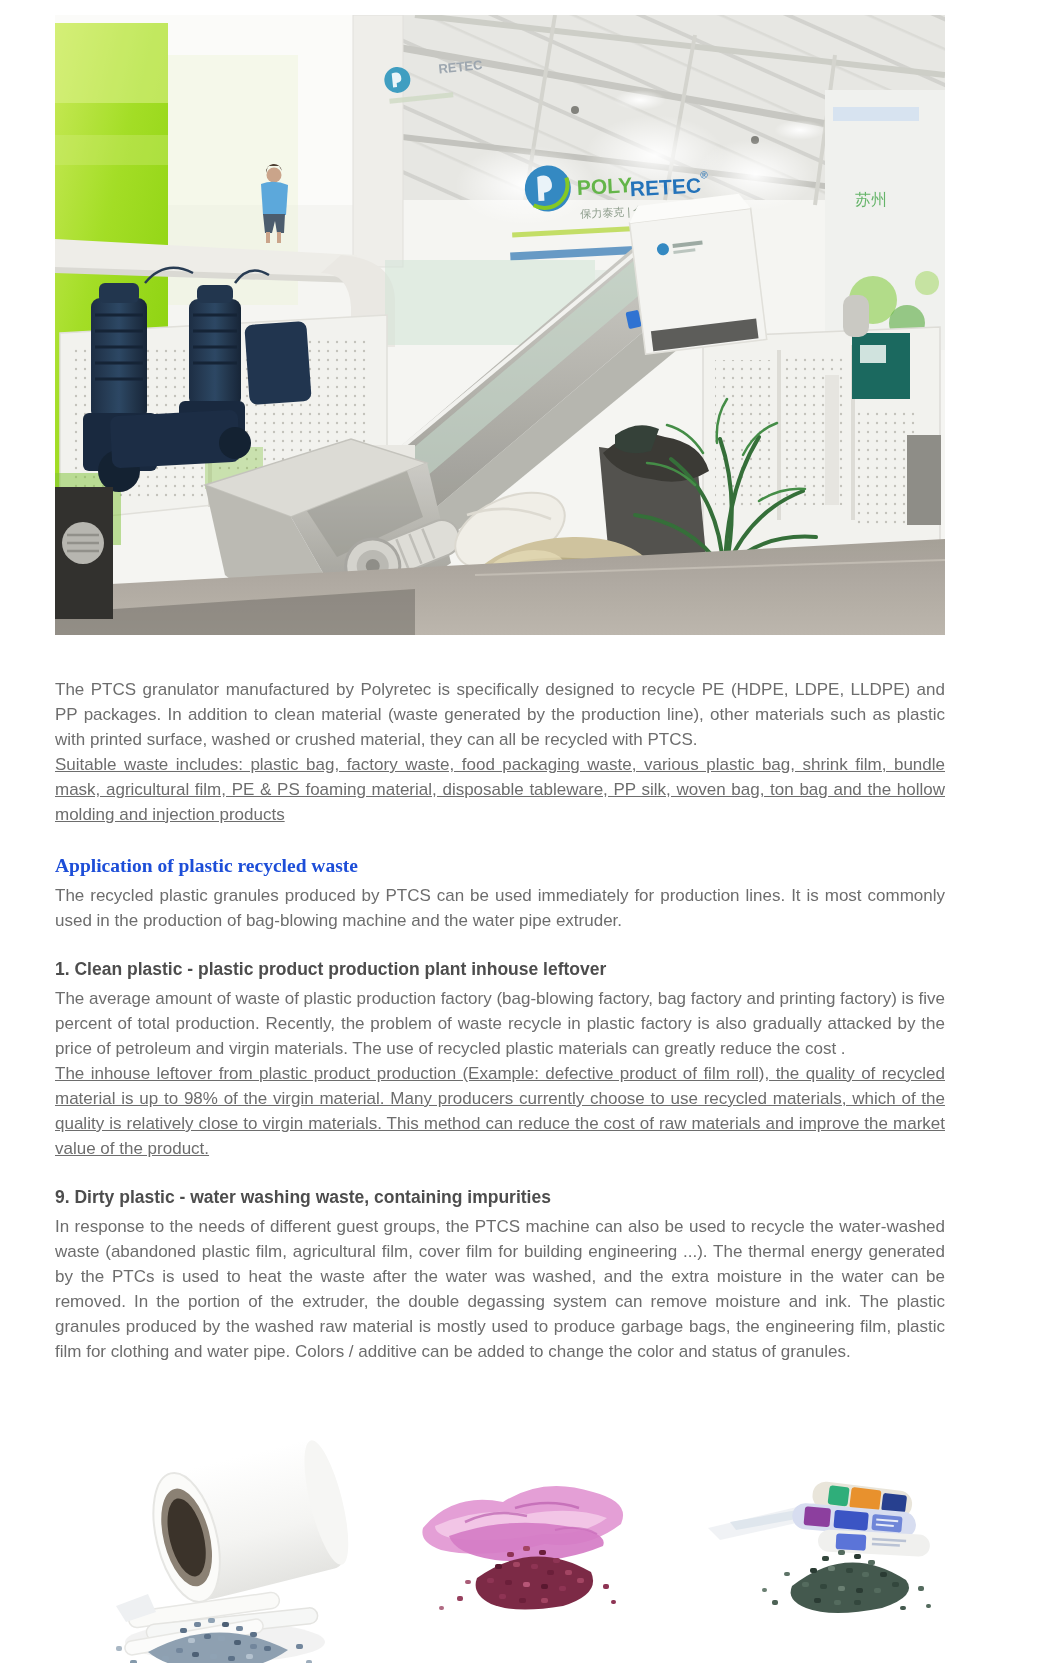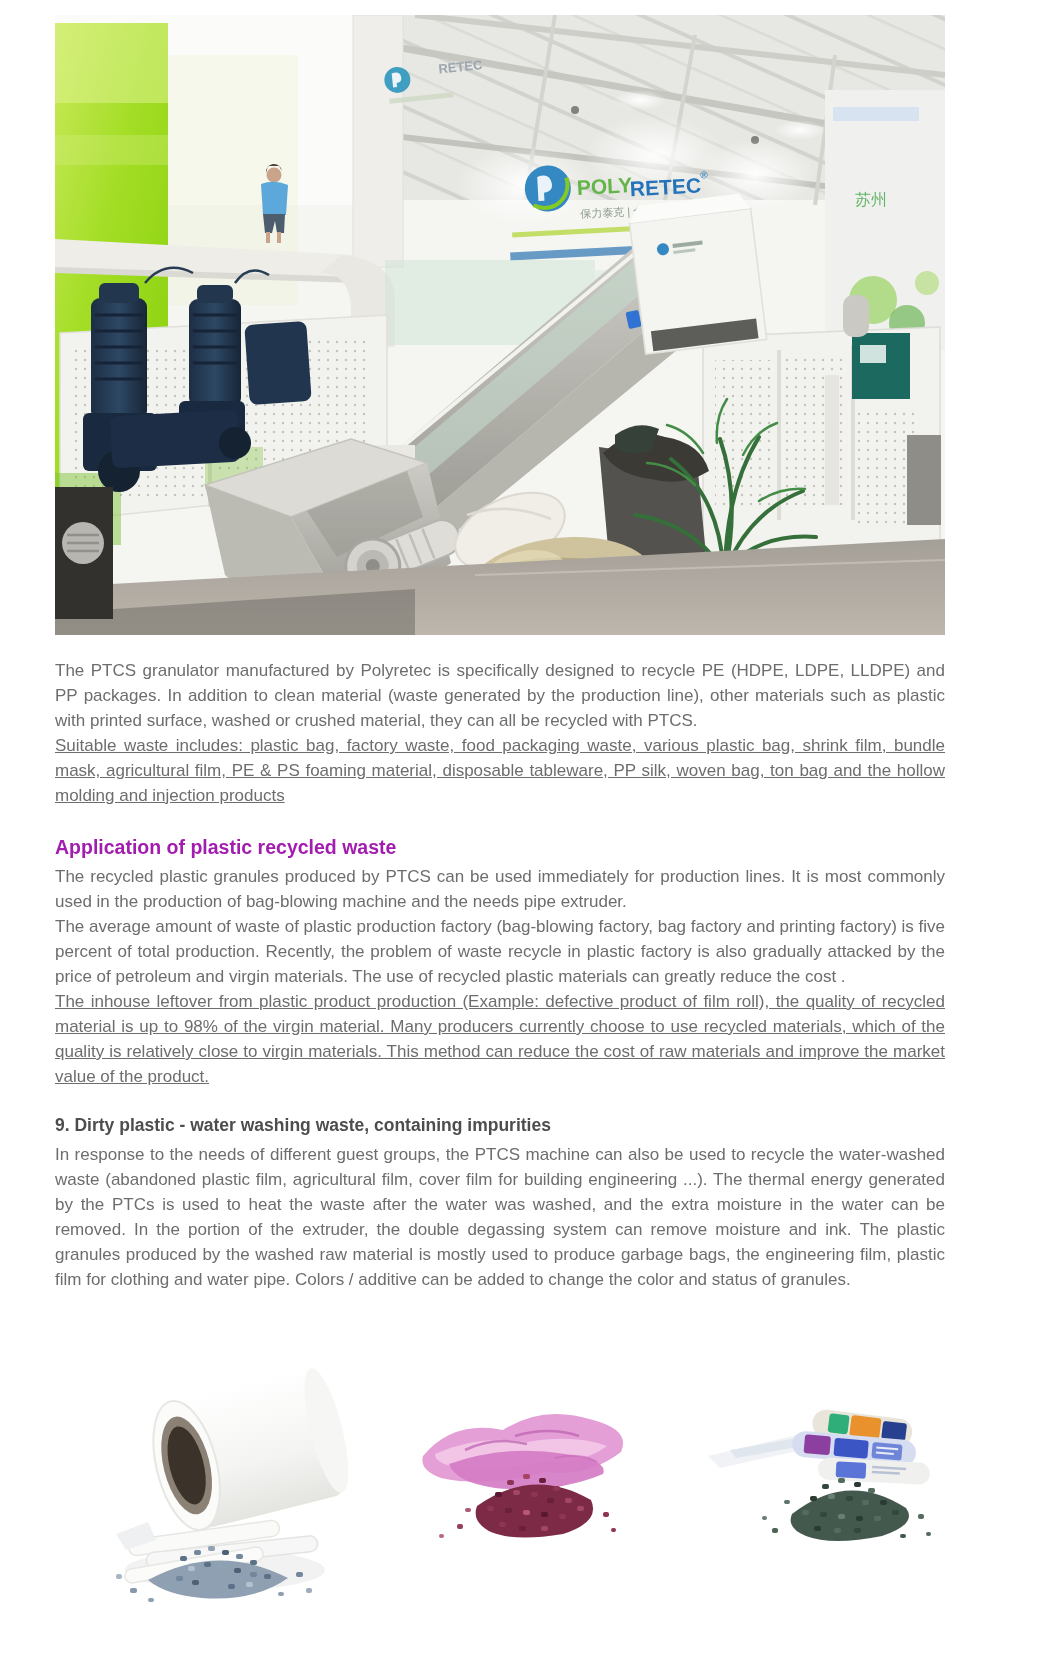--- a/index.html
+++ b/index.html
@@ -3,29 +3,30 @@
 <meta charset="utf-8">
 <style>
   html,body{margin:0;padding:0;background:#ffffff;}
   body{
     width:1060px;height:1663px;position:relative;overflow:hidden;
     font-family:"Liberation Sans","DejaVu Sans",sans-serif;
     -webkit-font-smoothing:antialiased;
   }
   .content{position:absolute;left:55px;top:15px;width:890px;}
   .hero{width:890px;height:620px;overflow:hidden;background:#f4f4f2;}
-  .textblock{margin-top:23px;}
+  .textblock{margin-top:42px;}
   .para{
     color:#6d6d6d;font-size:17px;line-height:25px;text-align:justify;
     margin:0;
   }
   .para + .para{margin-top:0;text-decoration:underline;}
   h2.section-head{
-    color:#a21caf;font-size:19.5px;line-height:24px;font-weight:bold;
+    color:#1d4ed8;font-size:19.5px;line-height:24px;font-weight:bold;
     margin:27px 0 5px 0;
+    font-family:Liberation Serif, serif;
   }
   h3.sub-head{
     color:#4d4d4d;font-size:17.5px;line-height:23px;font-weight:bold;
     margin:25px 0 5px 0;
   }
   .gallery{position:relative;width:890px;height:285px;margin-top:46px;}
   .gallery .shot{position:absolute;top:0;}
   .shot1{left:35px;width:260px;height:272px;}
   .shot2{left:340px;width:250px;height:250px;top:18px;}
   .shot3{left:645px;width:250px;height:240px;top:4px;}
@@ -273,24 +274,25 @@
     </svg>
   </div>
 
   <div class="textblock">
     <p class="para">The PTCS granulator manufactured by Polyretec is specifically designed to recycle PE (HDPE, LDPE, LLDPE) and PP packages. In addition to clean material (waste generated by the production line), other materials such as plastic with printed surface, washed or crushed material, they can all be recycled with PTCS.</p>
     <p class="para">Suitable waste includes: plastic bag, factory waste, food packaging waste, various plastic bag, shrink film, bundle mask, agricultural film, PE &amp; PS foaming material, disposable tableware, PP silk, woven bag, ton bag and the hollow molding and injection products</p>
   </div>
 
   <div>
     <h2 class="section-head">Application of plastic recycled waste</h2>
-    <p class="para">The recycled plastic granules produced by PTCS can be used immediately for production lines. It is most commonly used in the production of bag-blowing machine and the needs pipe extruder.</p>
+    <p class="para">The recycled plastic granules produced by PTCS can be used immediately for production lines. It is most commonly used in the production of bag-blowing machine and the water pipe extruder.</p>
   </div>
 
   <div>
+    <h3 class="sub-head">1. Clean plastic - plastic product production plant inhouse leftover</h3>
     <p class="para">The average amount of waste of plastic production factory (bag-blowing factory, bag factory and printing factory) is five percent of total production. Recently, the problem of waste recycle in plastic factory is also gradually attacked by the price of petroleum and virgin materials. The use of recycled plastic materials can greatly reduce the cost .</p>
     <p class="para">The inhouse leftover from plastic product production (Example: defective product of film roll), the quality of recycled material is up to 98% of the virgin material. Many producers currently choose to use recycled materials, which of the quality is relatively close to virgin materials. This method can reduce the cost of raw materials and improve the market value of the product.</p>
   </div>
 
   <div>
     <h3 class="sub-head">9. Dirty plastic - water washing waste, containing impurities</h3>
     <p class="para">In response to the needs of different guest groups, the PTCS machine can also be used to recycle the water-washed waste (abandoned plastic film, agricultural film, cover film for building engineering ...). The thermal energy generated by the PTCs is used to heat the waste after the water was washed, and the extra moisture in the water can be removed. In the portion of the extruder, the double degassing system can remove moisture and ink. The plastic granules produced by the washed raw material is mostly used to produce garbage bags, the engineering film, plastic film for clothing and water pipe. Colors / additive can be added to change the color and status of granules.</p>
   </div>
 
   <div class="gallery">

